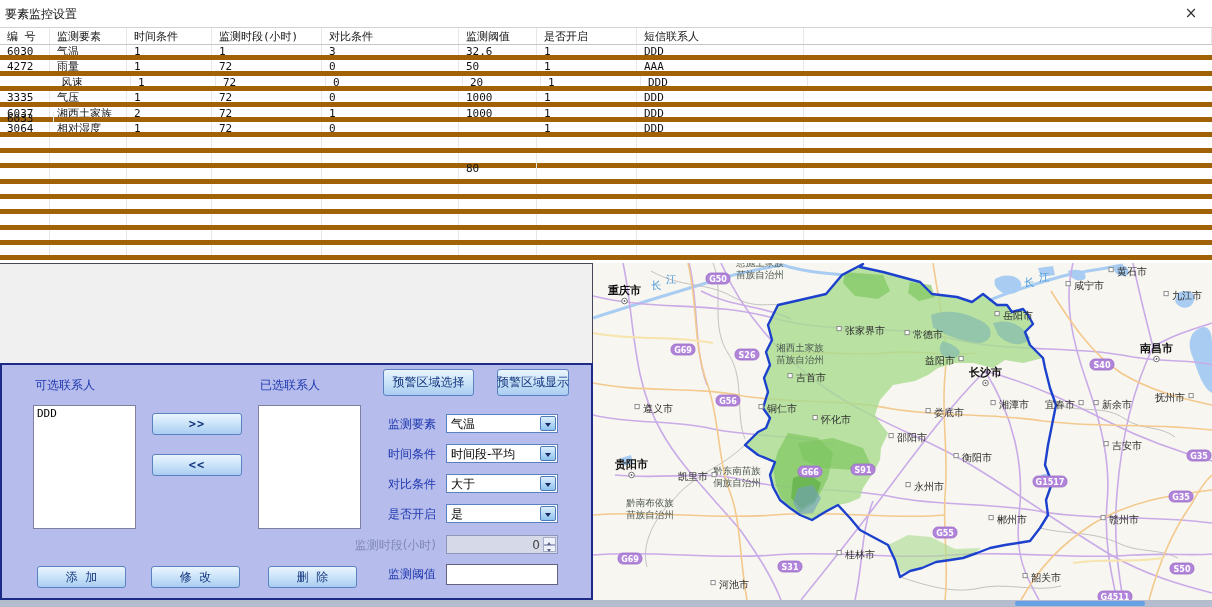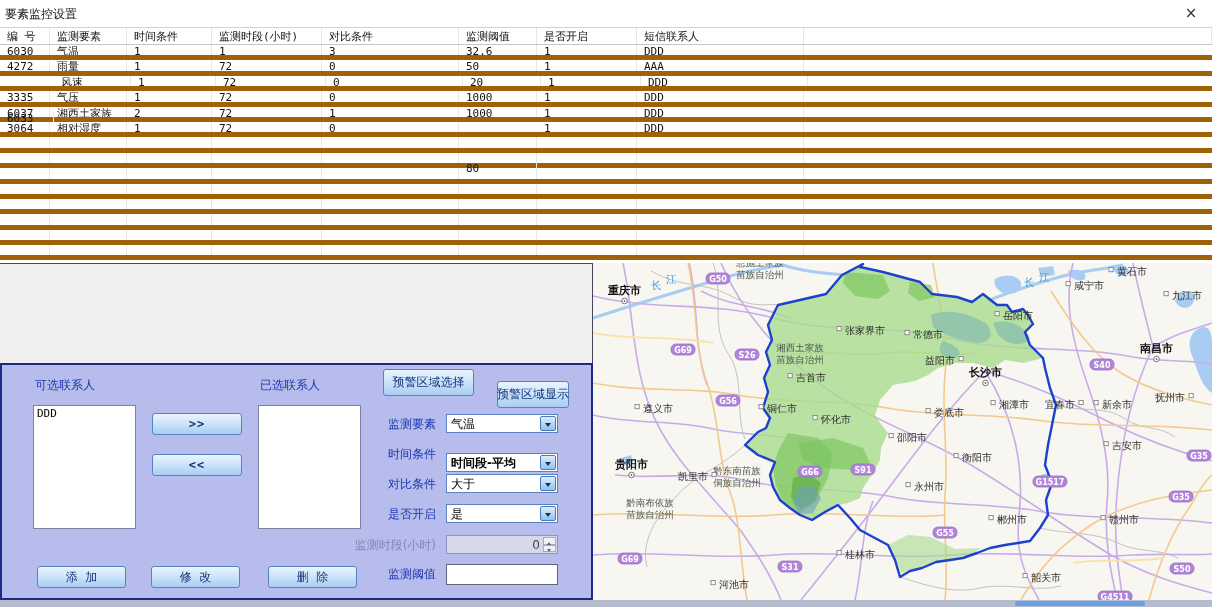--- a/index.html
+++ b/index.html
@@ -242,30 +242,30 @@
 
   <div class="listbox" style="left:31px; top:40px;" id="lb-avail">
       <div class="item">DDD</div>
     </div>
   <div class="listbox" style="left:256px; top:40px;" id="lb-sel"></div>
 
   <div class="btn small" style="left:150px; top:48px; width:90px; height:22px;">&gt;&gt;</div>
   <div class="btn small" style="left:150px; top:89px; width:90px; height:22px;">&lt;&lt;</div>
 
   <div class="btn" style="left:381px; top:4px; width:91px; height:27px;">预警区域选择</div>
-  <div class="btn" style="left:495px; top:4px; width:72px; height:27px;margin-top:12px;">预警区域显示</div>
+  <div class="btn" style="left:495px; top:4px; width:72px; height:27px;">预警区域显示</div>
 
   <div class="p-label" style="left:284px; top:51px; width:150px; text-align:right;">监测要素</div>
   <div class="combo" style="left:444px; top:49px;">
     <div class="val">气温</div>
     <div class="drop"></div>
   </div>
 
   <div class="p-label" style="left:284px; top:81px; width:150px; text-align:right;">时间条件</div>
-  <div class="combo" style="left:444px; top:88px;font-weight:bold;">
+  <div class="combo" style="left:444px; top:79px;">
     <div class="val">时间段-平均</div>
     <div class="drop"></div>
   </div>
 
   <div class="p-label" style="left:284px; top:111px; width:150px; text-align:right;">对比条件</div>
   <div class="combo" style="left:444px; top:109px;">
     <div class="val">大于</div>
     <div class="drop"></div>
   </div>
 

